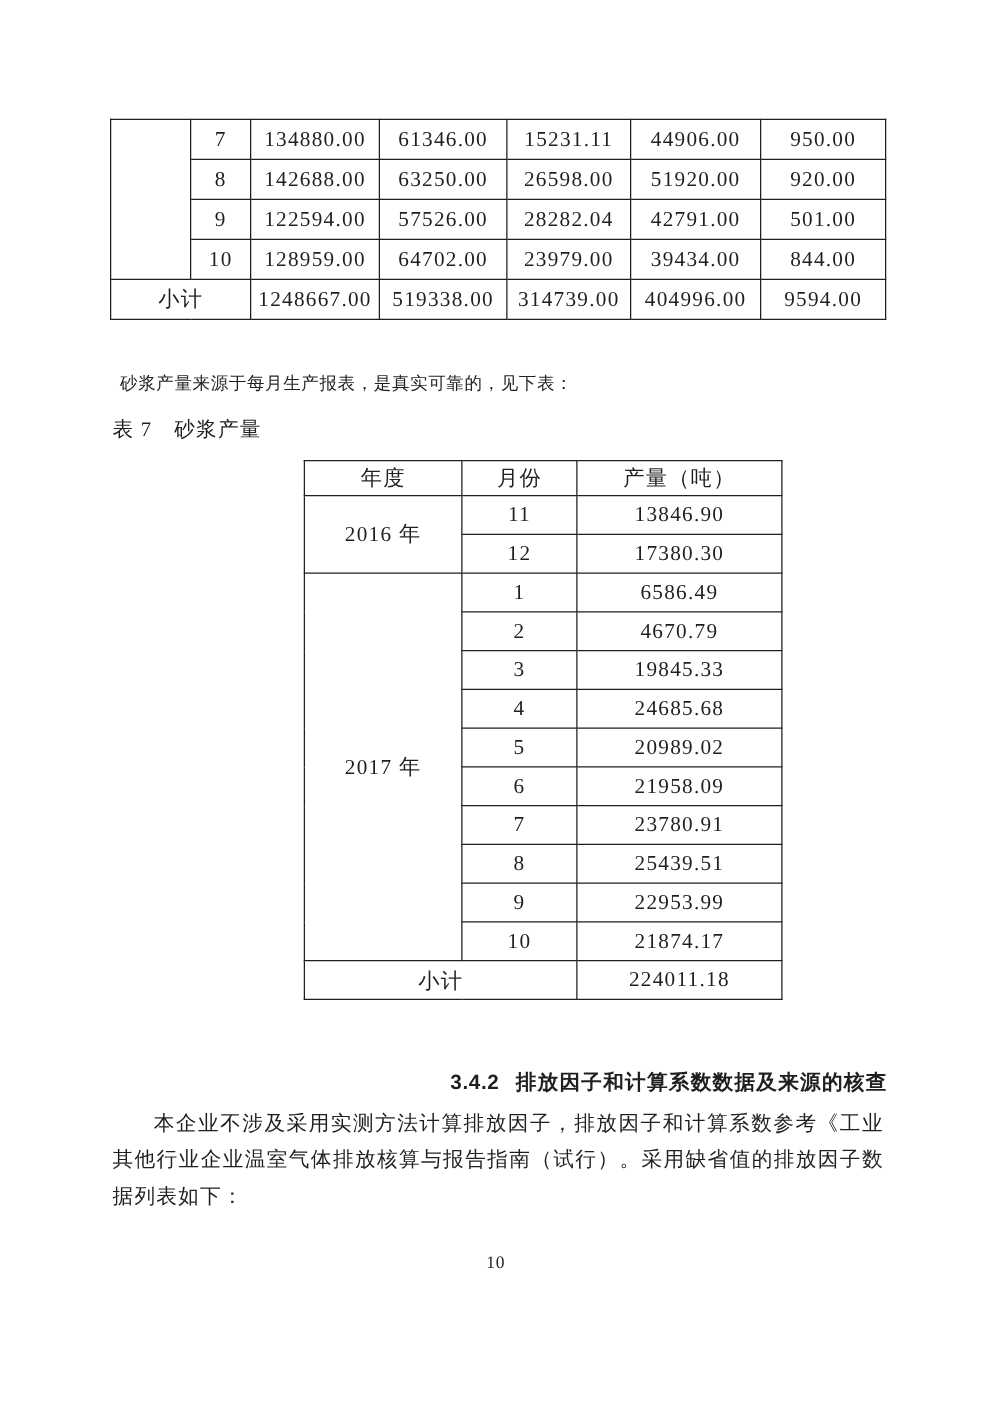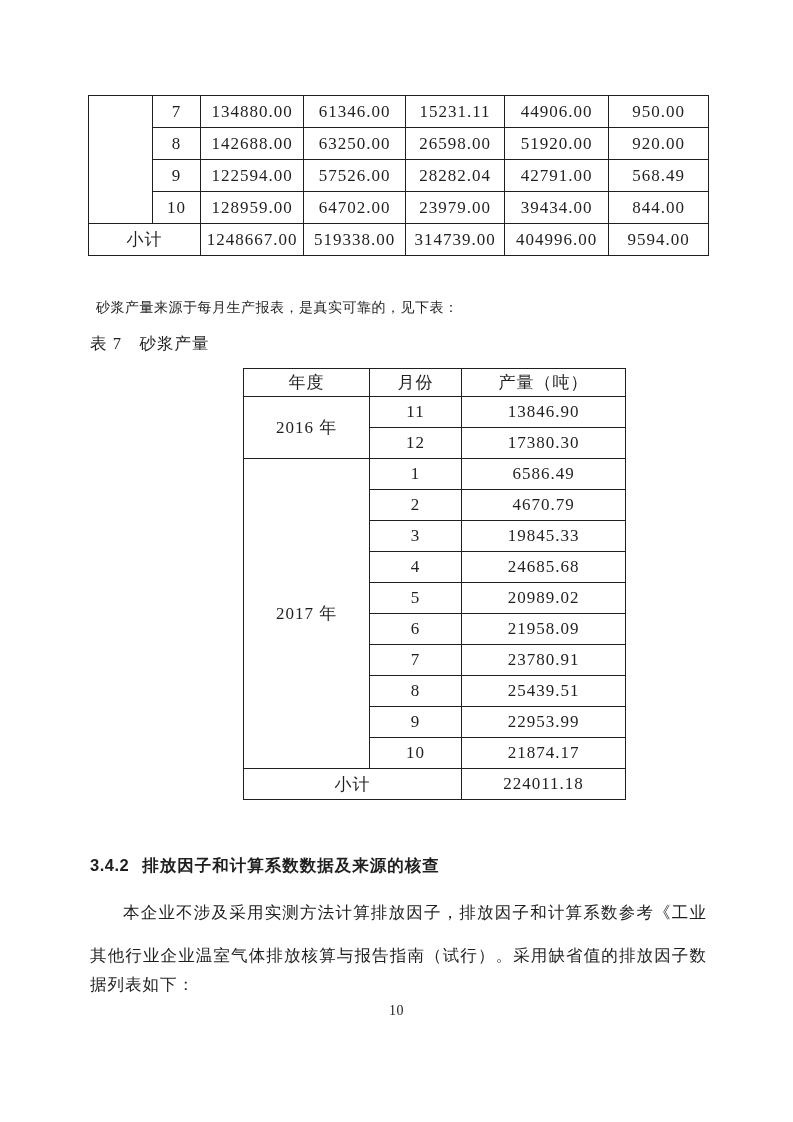--- a/index.html
+++ b/index.html
@@ -57,32 +57,33 @@
   }
 
   .section-heading {
     position: absolute;
     left: 90px; top: 855px; width: 620px;
     font-family: "Liberation Sans", sans-serif;
     font-weight: bold;
     font-size: 16.5px;
     letter-spacing: 1px;
     white-space: nowrap;
+    text-align: right;
   }
   .section-heading .sec-num { margin-right: 13px; letter-spacing: 0.5px; }
 
   .body-para {
     position: absolute;
     left: 90px; top: 884px; width: 617px;
     font-size: 16.5px;
     line-height: 29px;
     letter-spacing: 1px;
   }
   .body-para .bp-line { white-space: nowrap; }
-  .body-para .bp-just { text-align: justify; text-align-last: justify; margin-top: 14px; }
+  .body-para .bp-just { text-align: justify; text-align-last: justify; }
   .body-para .bp-indent { text-indent: 33px; }
 
   .page-number {
     position: absolute;
     left: 0; top: 1003px; width: 793px;
     text-align: center;
     font-size: 14px;
     letter-spacing: 0.5px;
   }
 </style>
@@ -118,21 +119,21 @@
         <td>26598.00</td>
         <td>51920.00</td>
         <td>920.00</td>
       </tr>
       <tr>
         <td>9</td>
         <td>122594.00</td>
         <td>57526.00</td>
         <td>28282.04</td>
         <td>42791.00</td>
-        <td>568.49</td>
+        <td>501.00</td>
       </tr>
       <tr>
         <td>10</td>
         <td>128959.00</td>
         <td>64702.00</td>
         <td>23979.00</td>
         <td>39434.00</td>
         <td>844.00</td>
       </tr>
       <tr>

